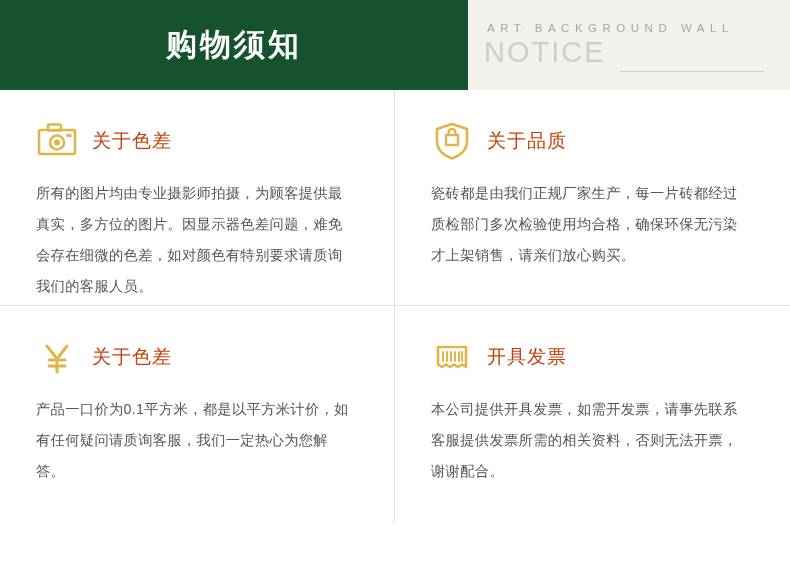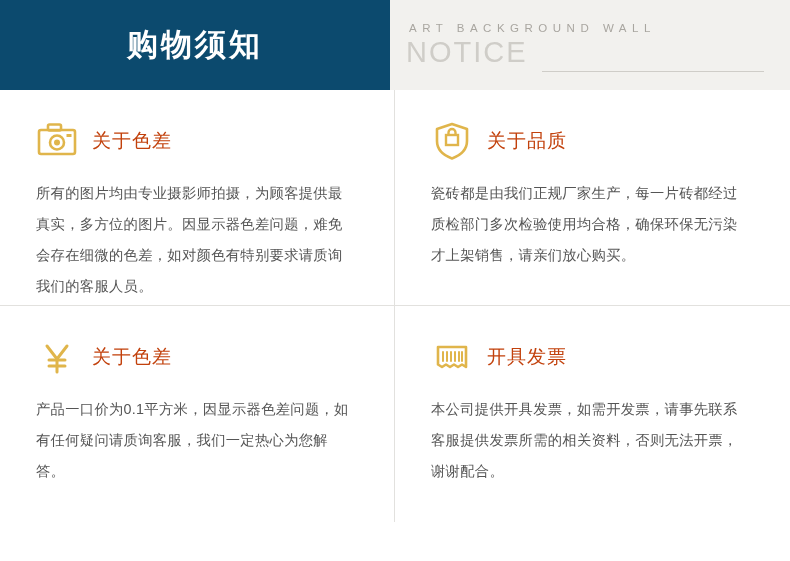--- a/index.html
+++ b/index.html
@@ -22,22 +22,22 @@
 
   
   .header {
     position: relative;
     height: 90px;
     background: #f2f1ee;
     display: flex;
     align-items: stretch;
   }
   .header-red {
-    width: 390px;
-    background: #0c4a6e;
+    width: 468px;
+    background: #14532d;
     display: flex;
     align-items: center;
     justify-content: center;
   }
   .header-title {
     color: #ffffff;
     font-size: 31px;
     font-weight: bold;
     letter-spacing: 3px;
   }
@@ -188,21 +188,21 @@
         <span class="cell-icon">
           <svg width="42" height="42" viewBox="0 0 42 42">
             <path d="M11 10 L21 23 L31 10" fill="none" stroke="#e0b54b" stroke-width="3" stroke-linecap="round"></path>
             <path d="M13 24 H29" stroke="#e0b54b" stroke-width="3" stroke-linecap="round"></path>
             <path d="M13 30 H29" stroke="#e0b54b" stroke-width="3" stroke-linecap="round"></path>
             <path d="M21 23 V36" stroke="#e0b54b" stroke-width="3" stroke-linecap="round"></path>
           </svg>
         </span>
         <span class="cell-title">关于色差</span>
       </div>
-      <div class="cell-body">产品一口价为0.1平方米，因显示器色差问题，如有任何疑问请质询客服，我们一定热心为您解答。</div>
+      <div class="cell-body">产品一口价为0.1平方米，都是以平方米计价，如有任何疑问请质询客服，我们一定热心为您解答。</div>
     </div>
 
     <div class="cell right">
       <div class="cell-head">
         <span class="cell-icon">
           <svg width="42" height="42" viewBox="0 0 42 42">
             <path d="M7 11 H35 V31 L31 28.5 L27 31 L23 28.5 L19 31 L15 28.5 L11 31 L7 28.5 Z" fill="none" stroke="#e0b54b" stroke-width="2.6" stroke-linejoin="round"></path>
             <path d="M12 16 V25 M16 16 V25 M20 16 V25 M24 16 V25 M28 16 V25 M31 16 V25" stroke="#e0b54b" stroke-width="2" stroke-linecap="round"></path>
           </svg>
         </span>

